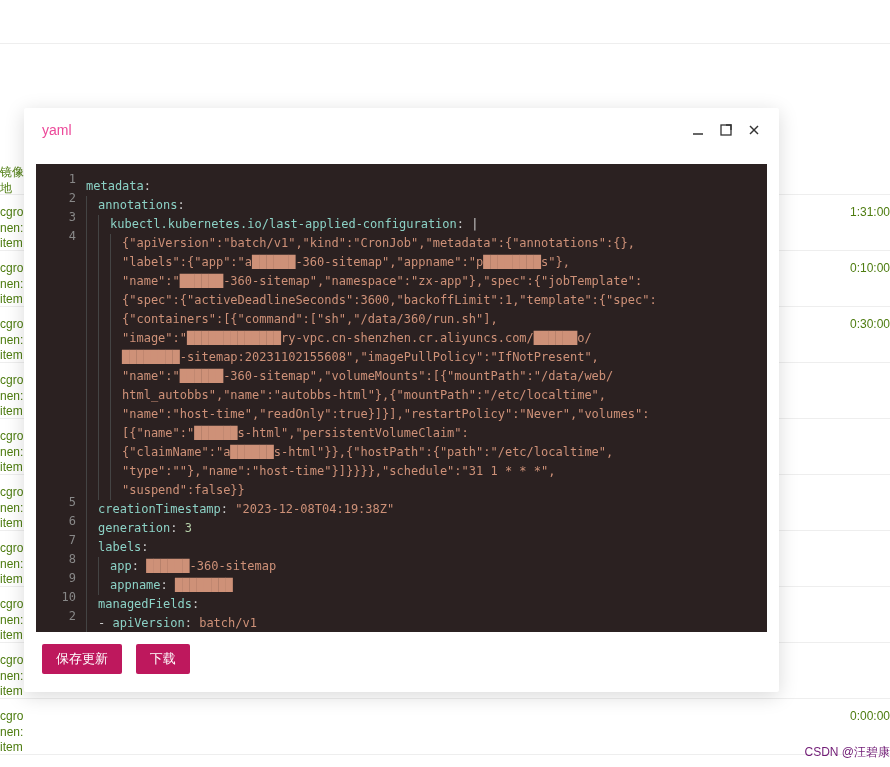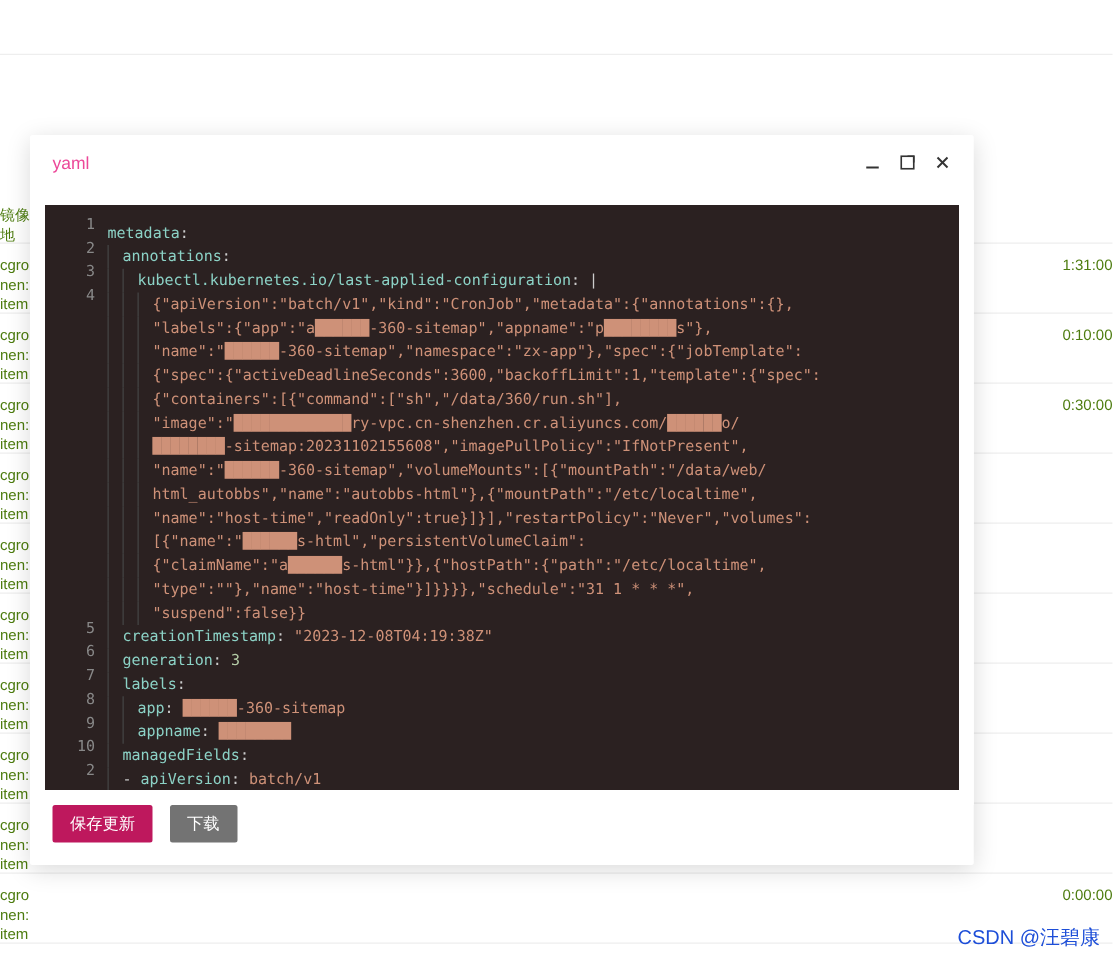--- a/index.html
+++ b/index.html
@@ -23,22 +23,22 @@
   .code{padding:13px 8px 6px 0;line-height:19px;white-space:pre;flex:1;color:#ce9178}
   .ln{height:19px}
   .c-key{color:#8cd2c6}
   .c-col{color:#ccc}
   .c-str{color:#ce9178}
   .c-num{color:#b5cea8}
   .guide{display:inline-block;width:12px;height:19px;border-left:1px solid #444;vertical-align:middle}
   .actions{padding:0 18px 18px}
   .btn{display:inline-block;padding:6px 14px;border-radius:2px;font-size:13px;color:#fff;cursor:pointer;margin-right:10px;border:none}
   .btn-save{background:#be185d}
-  .btn-dl{background:#737373}
-  .watermark{position:absolute;right:10px;bottom:6px;color:#1d4ed8;font-size:16px}
+  .btn-dl{background:#be185d}
+  .watermark{position:absolute;right:0;bottom:6px;color:#701a75;font-size:12px}
 </style>
 </head>
 <body>
 
 <div class="bg-divider"></div>
 <div class="bg-table">
   <div class="bg-row" style="height:40px">
       <div class="bg-col1 bg-cell">镜像地</div>
       <div class="bg-col2"></div>
       <div class="bg-time"></div>

